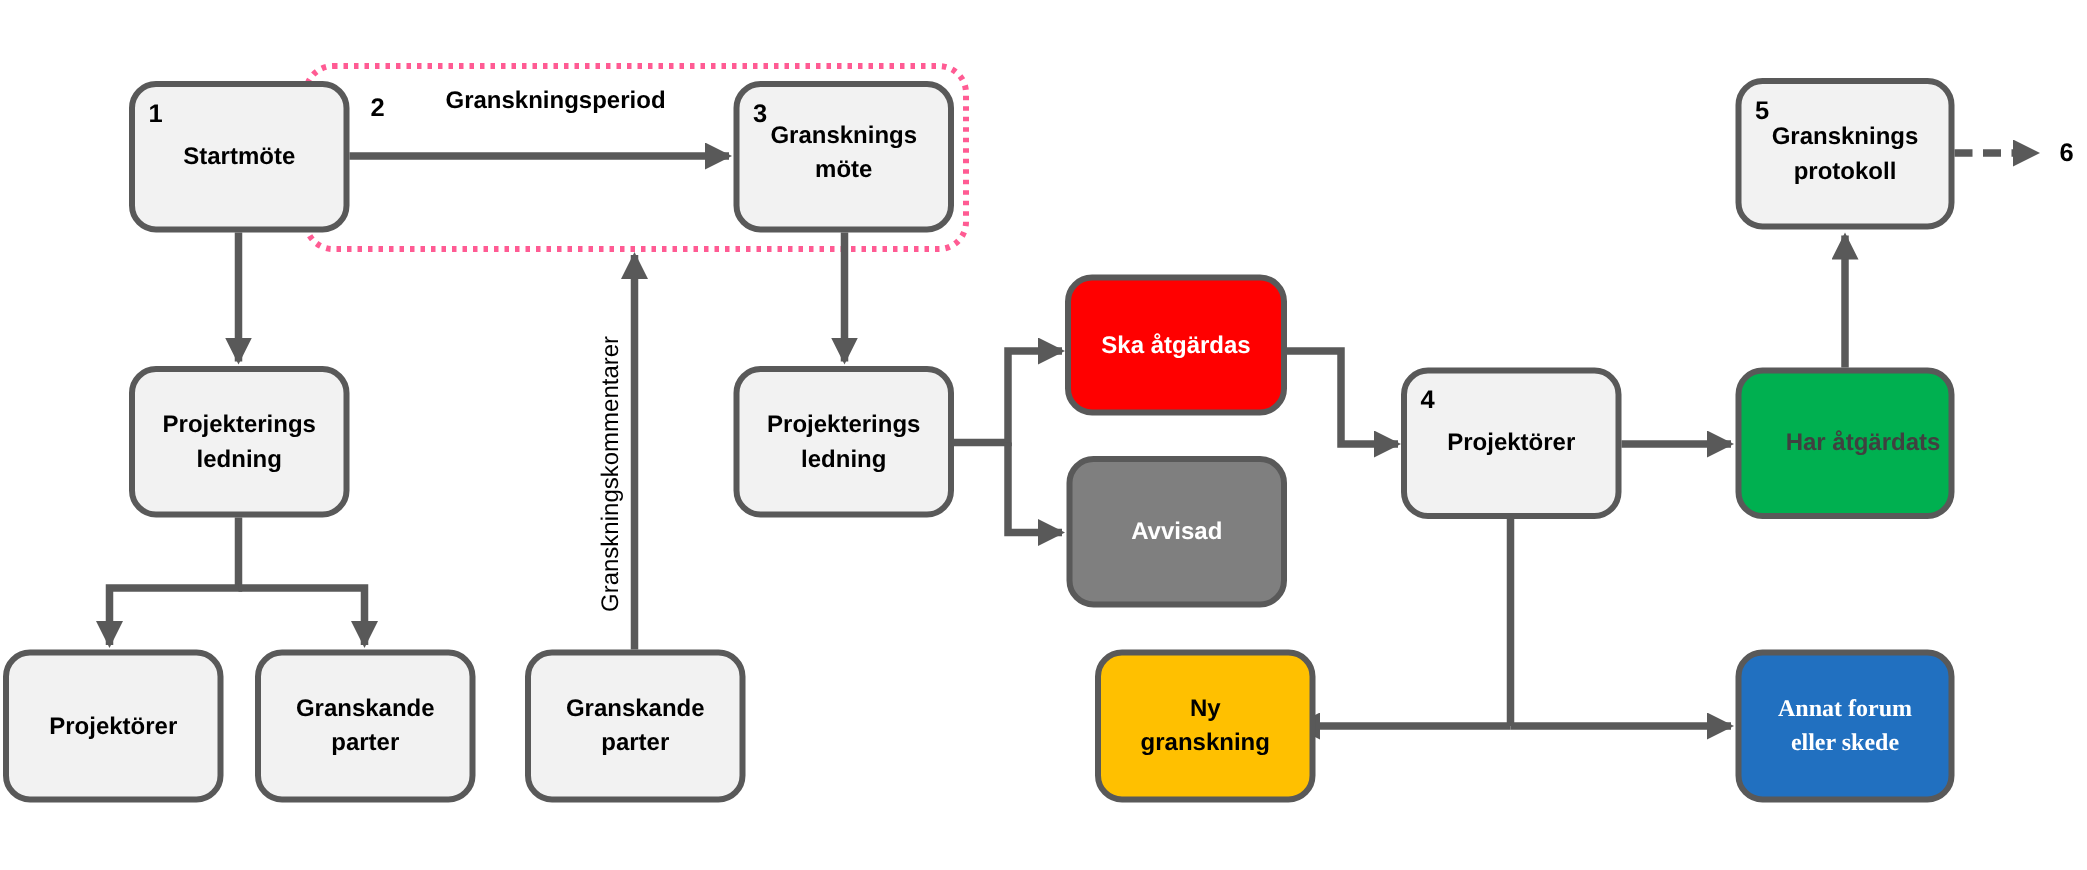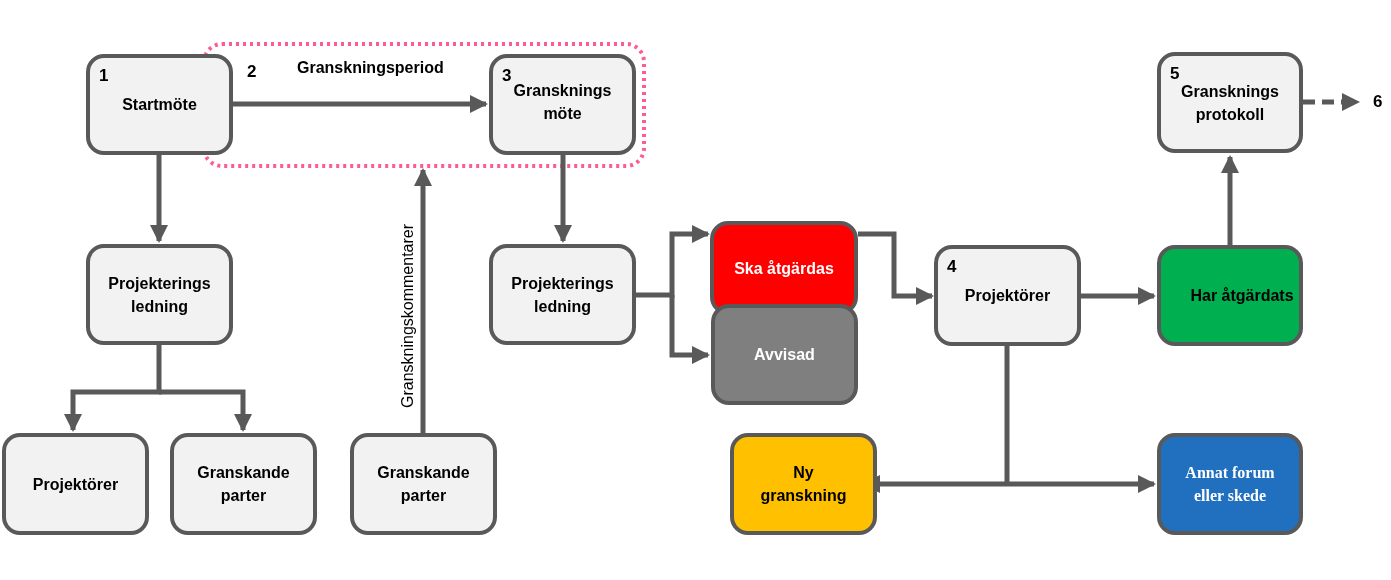--- a/index.html
+++ b/index.html
@@ -6,21 +6,21 @@
   body { width: 1391px; height: 580px; position: relative; overflow: hidden;
          font-family: "Liberation Sans", "DejaVu Sans", sans-serif; }
   svg.connectors { position: absolute; left: 0; top: 0; }
   .box { position: absolute; box-sizing: border-box; border: 4px solid #595959;
          border-radius: 18px; background: #f2f2f2; display: flex; align-items: center;
          justify-content: center; text-align: center; font-weight: bold; font-size: 16px;
          line-height: 23px; color: #000; white-space: pre-line; }
   .box .num { position: absolute; left: 9px; top: 6px; font-size: 17px; font-weight: bold; }
   .box.red { background: #ff0000; color: #fff; }
   .box.gray { background: #7f7f7f; color: #fff; }
-  .box.green { background: #00b050; color: #000000; padding-left: 24px; }
+  .box.green { background: #00b050; color: #404040; padding-left: 24px; }
   .box.yellow { background: #ffc000; color: #000; margin-left: 16px; }
   .box.blue { background: #2170c0; color: #fff; }
   .label { position: absolute; font-weight: bold; font-size: 16px; color: #000; }
   .label.num { font-size: 17px; }
   .vlabel { position: absolute; font-size: 16px; color: #000; transform-origin: left top;
             transform: rotate(-90deg); white-space: nowrap; }
 </style>
 </head>
 <body>
 
@@ -100,21 +100,21 @@
 <div class="box" style="left:350px;top:433px;width:147px;height:102px;">
   <span>Granskande
 parter</span>
 </div>
 
 <div class="box" style="left:489px;top:244px;width:147px;height:101px;">
   <span>Projekterings
 ledning</span>
 </div>
 
-<div class="box red" style="left:710px;top:183px;width:148px;height:94px;margin-top:38px;">
+<div class="box red" style="left:710px;top:183px;width:148px;height:94px;">
   <span>Ska åtgärdas</span>
 </div>
 
 <div class="box gray" style="left:711px;top:304px;width:147px;height:101px;text-align:right;">
   <span>Avvisad</span>
 </div>
 
 <div class="box" style="left:934px;top:245px;width:147px;height:101px;">
   <span class="num">4</span>
   <span>Projektörer</span>

